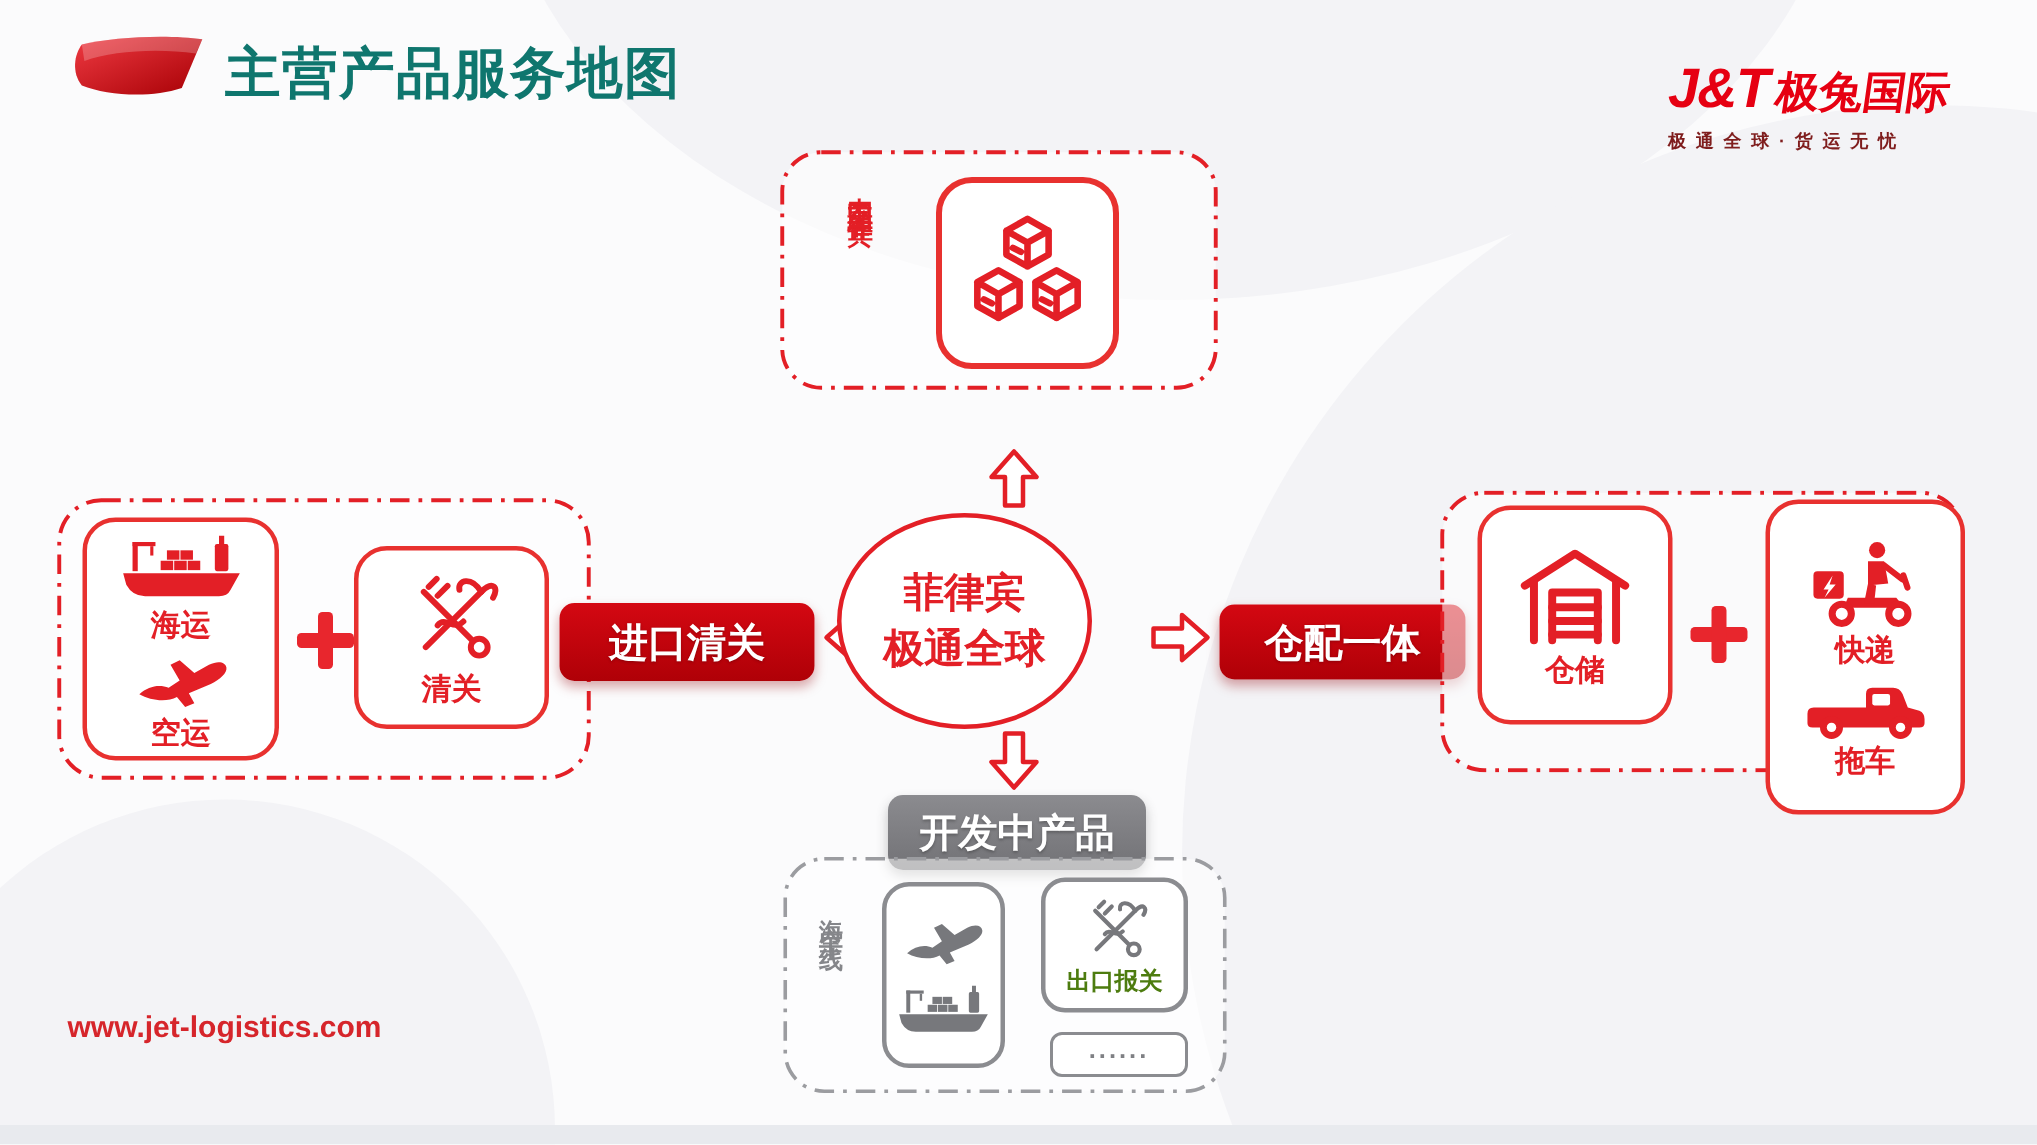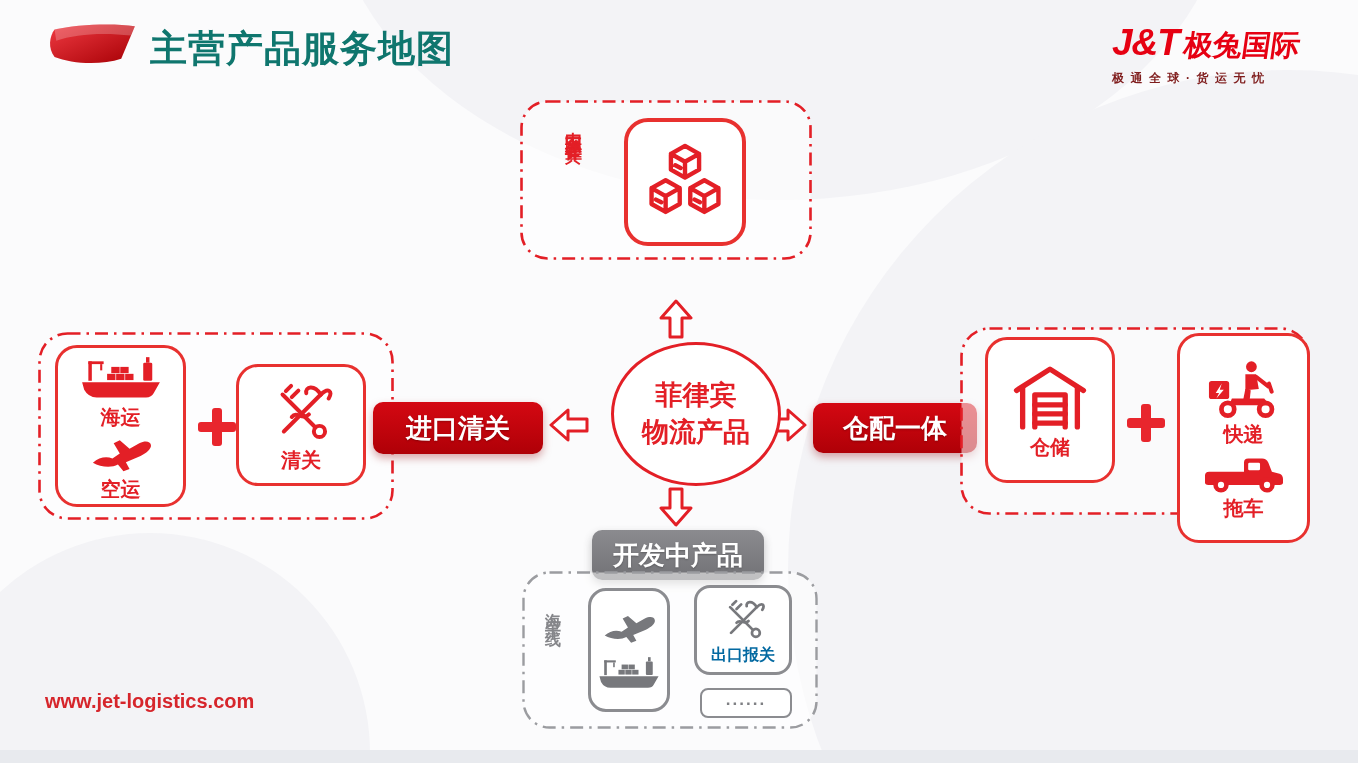--- a/index.html
+++ b/index.html
@@ -4,35 +4,35 @@
 <style>
   html,body{margin:0;padding:0;background:#fff;}
   .stage{position:relative;width:1358px;height:763px;overflow:hidden;background:#fbfbfc;
          font-family:"Liberation Sans","DejaVu Sans",sans-serif;}
   .blob{position:absolute;border-radius:50%;background:#f3f3f6;}
   .bottom-strip{position:absolute;left:0;bottom:0;width:100%;height:13px;background:#e8eaee;}
 
   
   .swoosh{position:absolute;left:46px;top:20px;width:94px;height:50px;}
   .page-title{position:absolute;left:150px;top:24px;font-size:37px;font-weight:900;color:#0f766e;letter-spacing:1px;}
-  .logo{position:absolute;left:1112px;top:22px;width:215px;}
+  .logo{position:absolute;left:1112px;top:38px;width:215px;}
   .logo-row{display:flex;align-items:baseline;gap:5px;color:#e60012;white-space:nowrap;}
   .logo-mark{font-size:37px;font-weight:900;font-style:italic;letter-spacing:-1px;}
   .logo-name{font-size:29px;font-weight:900;transform:skewX(-8deg);display:inline-block;}
   .logo-tagline{margin-top:4px;font-size:12px;font-weight:800;color:#7f1d1d;letter-spacing:6.5px;white-space:nowrap;}
 
   
   .dashbox{position:absolute;}
 
   
   .tile{position:absolute;background:#fff;border:3px solid #e8312f;display:flex;flex-direction:column;
         align-items:center;justify-content:center;gap:3px;box-sizing:border-box;}
   .tile.gray{border-color:#8b8c90;}
   .tile-label{font-weight:800;font-size:20px;color:#e31f26;line-height:1.1;}
-  .tile.gray .tile-label{color:#0369a1;}
+  .tile.gray .tile-label{color:#4d7c0f;}
   .icon{display:flex;align-items:center;justify-content:center;color:#e31f26;}
   .icon.gray{color:#77787c;}
   .icon svg{fill:currentColor;}
 
   
   .badge{position:absolute;display:flex;align-items:center;justify-content:center;color:#fff;font-weight:800;
          border-radius:10px;background:linear-gradient(180deg,#d40812,#af0007);
          box-shadow:0 4px 8px rgba(150,0,8,.35);text-shadow:0 1px 2px rgba(0,0,0,.25);}
   .badge.gray{background:linear-gradient(180deg,#8b8b8f,#727276);box-shadow:0 4px 8px rgba(60,60,60,.3);}
 
@@ -46,29 +46,29 @@
   .plus::before{left:0;top:14px;width:38px;height:10px;}
   .plus::after{left:14px;top:0;width:10px;height:38px;}
 
   
   .arrow{position:absolute;width:40px;height:36px;}
   .arrow.up{transform:rotate(-90deg);}
   .arrow.down{transform:rotate(90deg);}
   .arrow.left{transform:rotate(180deg);}
 
   
-  .center-ellipse{position:absolute;left:611px;top:342px;width:170px;height:144px;border:3.5px solid #e31f26;
+  .center-ellipse{position:absolute;left:558px;top:342px;width:170px;height:144px;border:3.5px solid #e31f26;
         border-radius:50%;background:#fff;display:flex;flex-direction:column;align-items:center;justify-content:center;gap:6px;box-sizing:border-box;}
   .center-ellipse .line{font-size:27px;font-weight:900;color:#e31f26;line-height:1.15;}
 
   .dots-tile{position:absolute;background:#fff;border:2.5px solid #8b8c90;border-radius:8px;
         display:flex;align-items:center;justify-content:center;box-sizing:border-box;}
   .dots-tile span{font-weight:900;font-size:17px;color:#7f8084;letter-spacing:2px;line-height:0;margin-top:-6px;}
 
-  .website{position:absolute;left:45px;top:674px;font-size:20px;font-weight:800;color:#d6252b;margin-top:16px;}
+  .website{position:absolute;left:45px;top:674px;font-size:20px;font-weight:800;color:#d6252b;}
 </style>
 </head>
 <body>
 
 <div class="stage">
 
   <div class="blob" style="left:330px;top:-440px;width:900px;height:640px;"></div>
   <div class="blob" style="right:-430px;top:70px;width:1000px;height:1000px;"></div>
   <div class="blob" style="left:-70px;bottom:-210px;width:440px;height:440px;"></div>
   <div class="bottom-strip"></div>
@@ -189,21 +189,21 @@
     </svg>
   <svg class="arrow" style="left:767px;top:407px;">
       <use href="#sym-blockarrow"></use>
     </svg>
   <svg class="arrow down" style="left:656px;top:489px;">
       <use href="#sym-blockarrow"></use>
     </svg>
 
   <div class="center-ellipse">
     <span class="line">菲律宾</span>
-    <span class="line">物流产品</span>
+    <span class="line">极通全球</span>
   </div>
 
   <svg class="dashbox" style="left:38px;top:332px;" width="356" height="188">
     <rect x="1.5" y="1.5" width="353" height="185" rx="28" fill="rgba(255,255,255,.55)" stroke="#e31f26" stroke-width="2.6" stroke-dasharray="13 6 2.5 6"></rect>
   </svg>
   <div class="tile" style="left:55px;top:345px;width:131px;height:162px;border-radius:22px;">
     <span class="icon">
       <svg width="92" height="50" viewBox="0 0 120 72">
           <use href="#sym-ship"></use>
         </svg>

